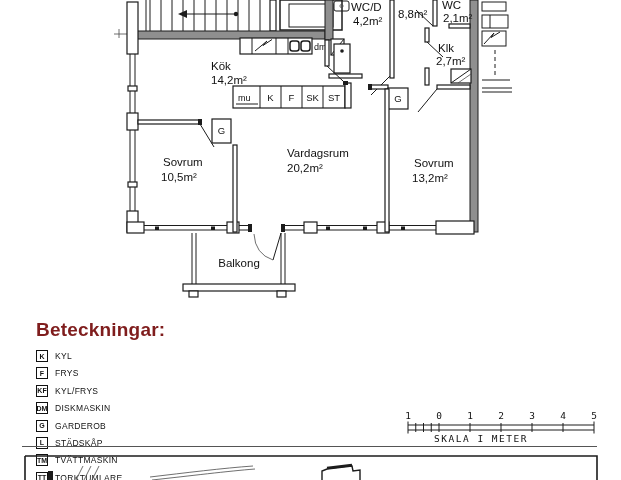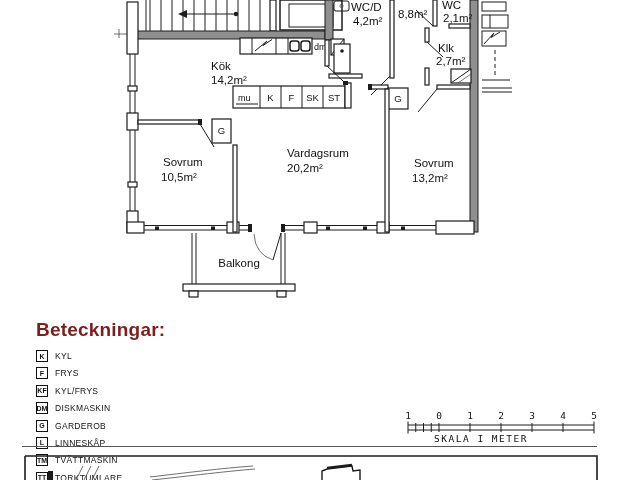--- a/index.html
+++ b/index.html
@@ -277,21 +277,21 @@
         <div class="lrow">
           <span class="lbox">
               <span>G</span>
             </span>
           <span class="llabel">GARDEROB</span>
         </div>
         <div class="lrow">
           <span class="lbox">
               <span>L</span>
             </span>
-          <span class="llabel">LINNESKÅP</span>
+          <span class="llabel">STÄDSKÅP</span>
         </div>
         <div class="lrow">
           <span class="lbox">
               <span>TM</span>
             </span>
           <span class="llabel">TVÄTTMASKIN</span>
         </div>
         <div class="lrow">
           <span class="lbox">
               <span>TT</span>

